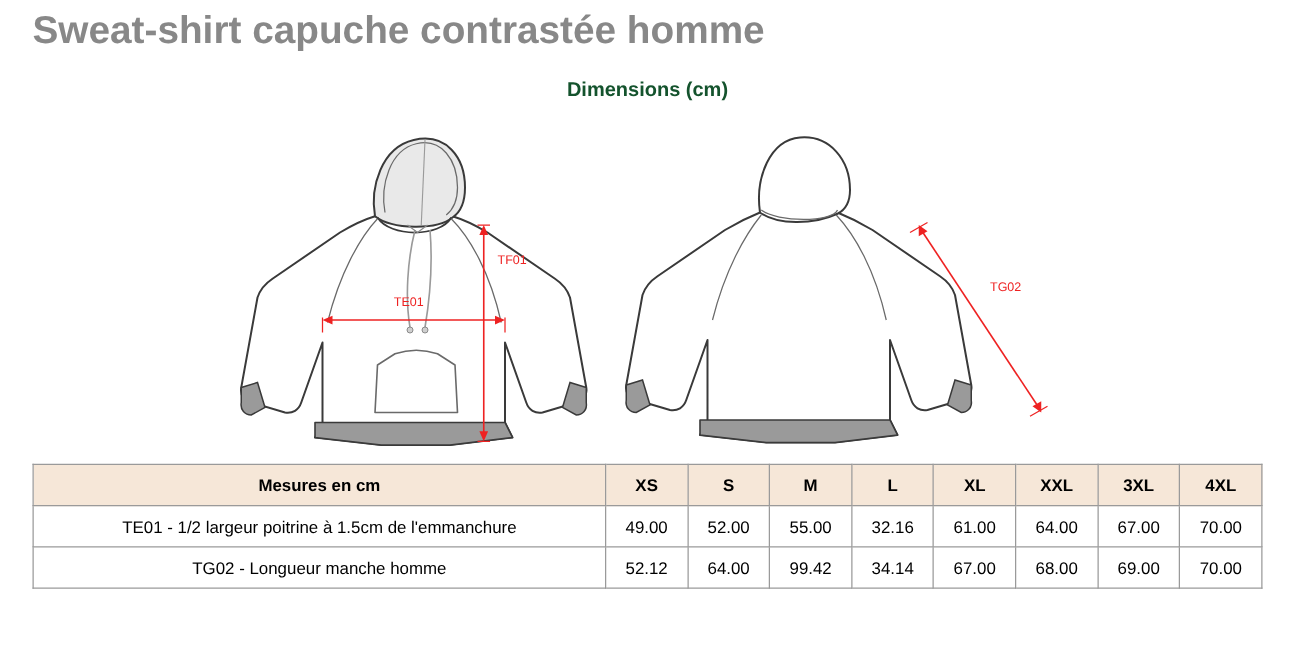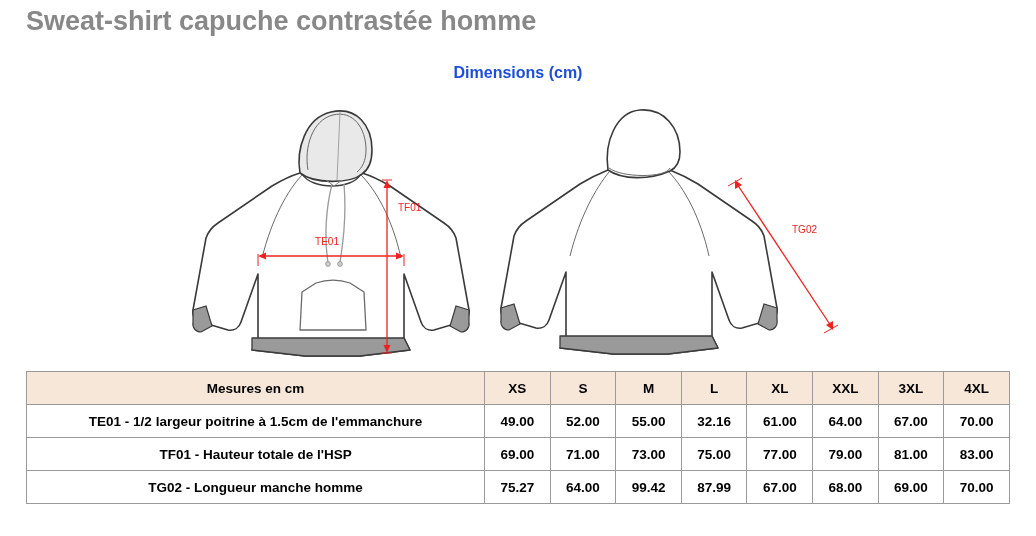--- a/index.html
+++ b/index.html
@@ -12,34 +12,34 @@
   .page {
     position: relative;
     width: 1036px;
     height: 536px;
     overflow: hidden;
   }
   .product-title {
     position: absolute;
     left: 26px;
     top: 6px;
-    font-size: 27px;
+    font-size: 31px;
     font-weight: bold;
     color: #888888;
     letter-spacing: 0px;
     white-space: nowrap;
   }
   .dims-title {
     position: absolute;
     left: 0; right: 0;
     top: 64px;
     text-align: center;
     font-size: 16px;
     font-weight: bold;
-    color: #1d4ed8;
+    color: #14532d;
   }
   .figures {
     position: absolute;
     left: 0;
     top: 98px;
     width: 1036px;
     height: 265px;
   }
   .fig-svg { display: block; }
 
@@ -50,21 +50,21 @@
     width: 984px;
     border-collapse: collapse;
     font-size: 13.5px;
     color: #000;
   }
   table.size-table th, table.size-table td {
     border: 1px solid #9a9a9a;
     text-align: center;
     height: 33px;
     padding: 0 4px;
-    font-weight: bold;
+    font-weight: normal;
   }
   table.size-table thead th {
     background: #f6e7d8;
     font-weight: bold;
   }
   table.size-table thead th.first {
     width: 464px;
   }
   table.size-table td.first {
     width: 464px;
@@ -197,36 +197,25 @@
         <td class="val">49.00</td>
         <td class="val">52.00</td>
         <td class="val">55.00</td>
         <td class="val">32.16</td>
         <td class="val">61.00</td>
         <td class="val">64.00</td>
         <td class="val">67.00</td>
         <td class="val">70.00</td>
       </tr>
       <tr>
-        <td class="first">TF01 - Hauteur totale de l'HSP</td>
-        <td class="val">69.00</td>
-        <td class="val">71.00</td>
-        <td class="val">73.00</td>
-        <td class="val">75.00</td>
-        <td class="val">77.00</td>
-        <td class="val">79.00</td>
-        <td class="val">81.00</td>
-        <td class="val">83.00</td>
-      </tr>
-      <tr>
         <td class="first">TG02 - Longueur manche homme</td>
-        <td class="val">75.27</td>
+        <td class="val">52.12</td>
         <td class="val">64.00</td>
         <td class="val">99.42</td>
-        <td class="val">87.99</td>
+        <td class="val">34.14</td>
         <td class="val">67.00</td>
         <td class="val">68.00</td>
         <td class="val">69.00</td>
         <td class="val">70.00</td>
       </tr>
     </tbody>
   </table>
 
 </div>
 

